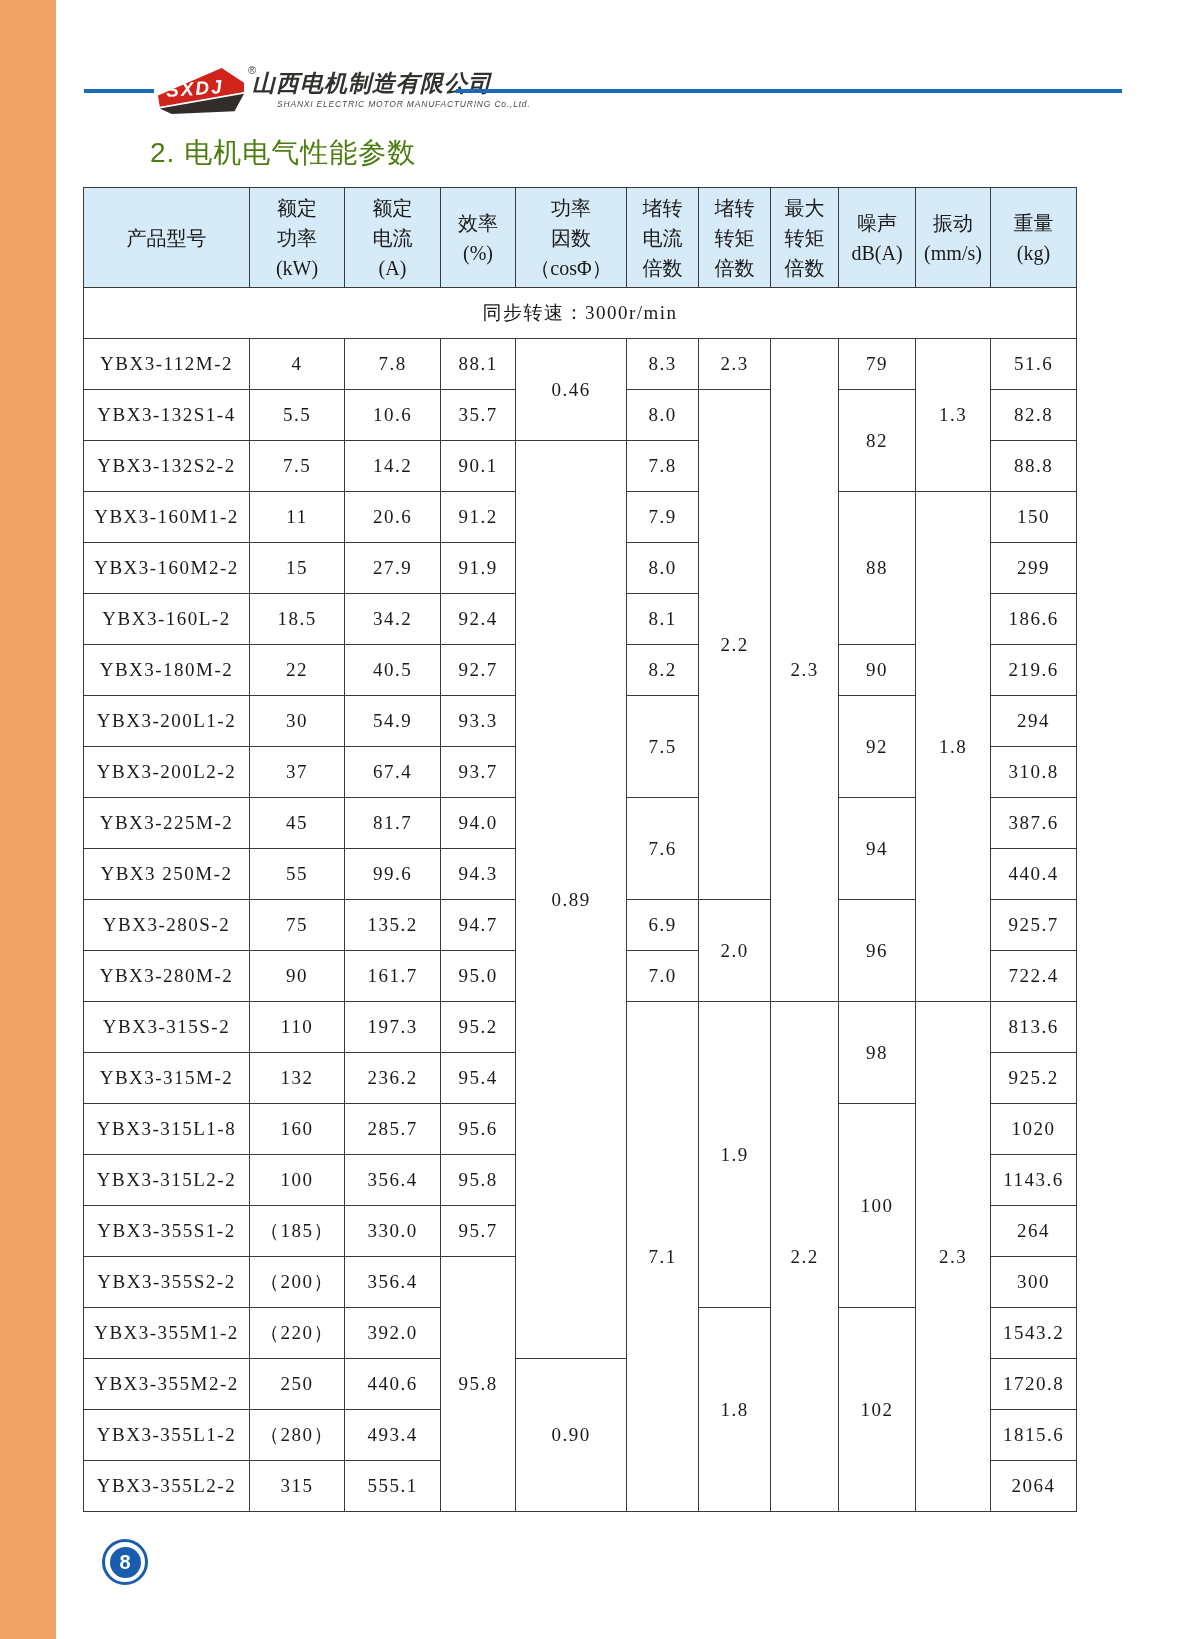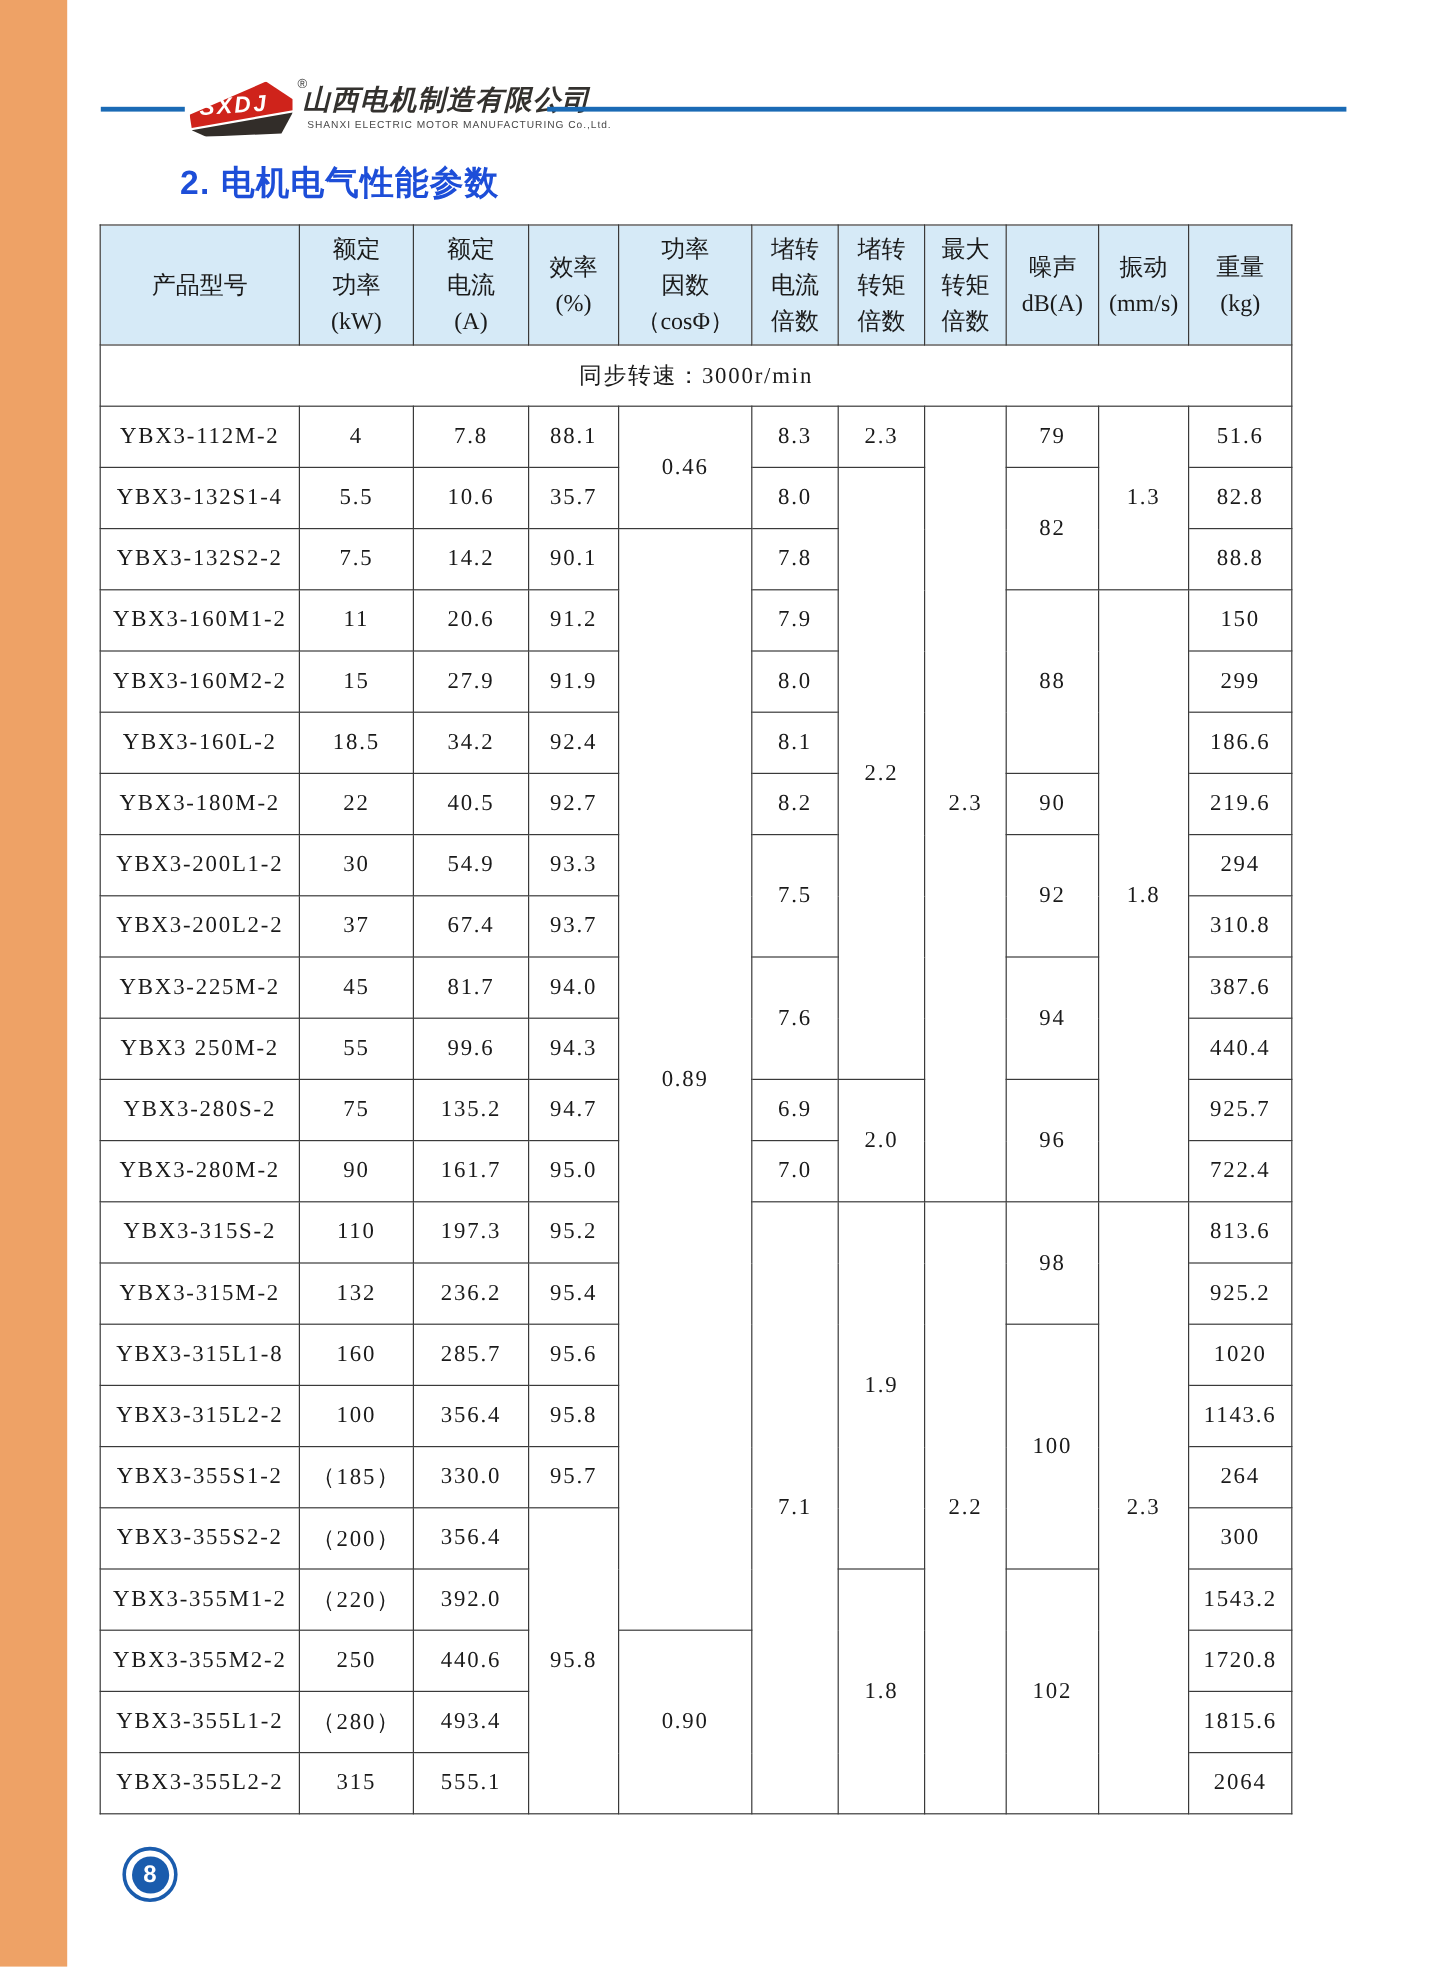--- a/index.html
+++ b/index.html
@@ -39,28 +39,28 @@
   .reg-mark { position:absolute; left:248px; top:64px; font-size:11px; color:#444;
     font-family:"Liberation Sans","DejaVu Sans",sans-serif; }
   .company-cn {
     position:absolute; left:252px; top:68px;
     font-family:"Liberation Sans","DejaVu Sans",sans-serif;
     font-weight:bold; font-size:23px; color:#33312e; letter-spacing:1px;
     white-space:nowrap;
     font-style:italic;
   }
   .company-en {
-    position:absolute; left:256px; top:99px;
+    position:absolute; left:277px; top:99px;
     font-family:"Liberation Sans","DejaVu Sans",sans-serif;
-    font-size:8.5px; color:#4a4a4a; letter-spacing:0.8px; white-space:nowrap;
+    font-size:8.5px; color:#4a4a4a; letter-spacing:0.8px; white-space:nowrap;font-style:italic;
   }
   .section-title {
     position:absolute; left:150px; top:134px;
     font-family:"Liberation Sans","DejaVu Sans",sans-serif;
-    font-weight:bold; font-size:28px; color:#1d4ed8; letter-spacing:1px;
+    font-weight:normal; font-size:28px; color:#4d7c0f; letter-spacing:1px;
   }
 
   .spec-table {
     position:absolute; left:83px; top:187px; width:993px;
     border-collapse:collapse; table-layout:fixed;
   }
   .spec-table th, .spec-table td {
     border:1.5px solid #3a3a3a;
     text-align:center; vertical-align:middle;
     padding:0; overflow:hidden;

